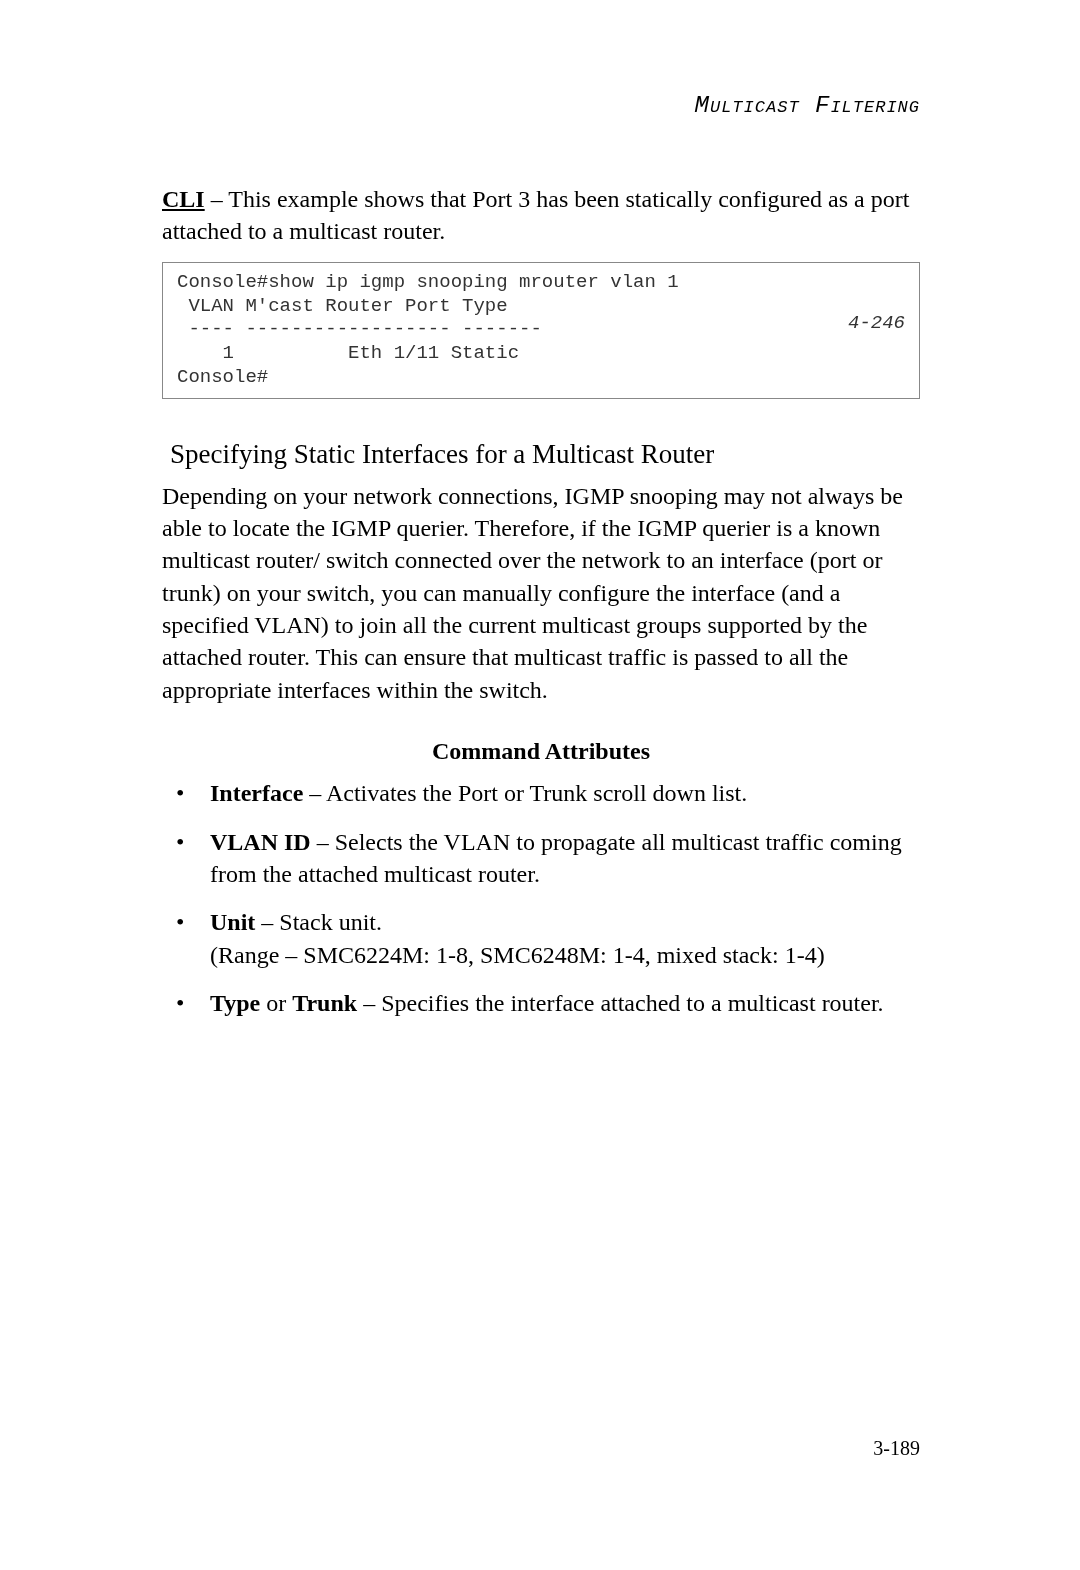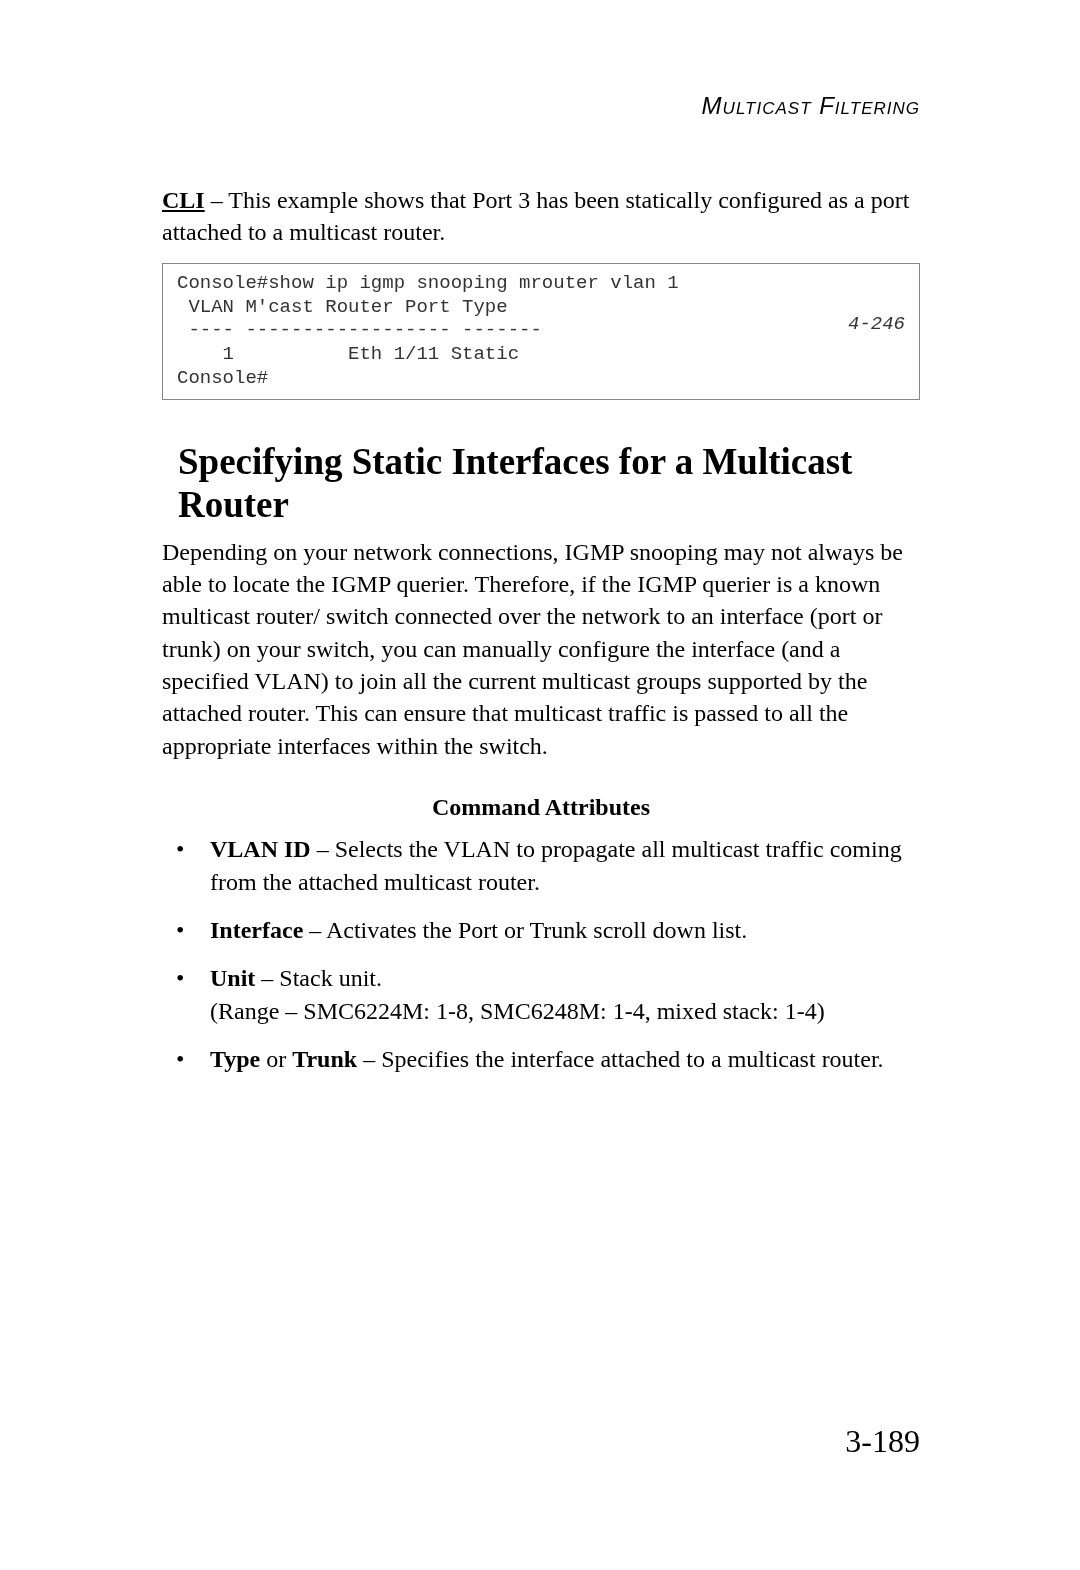--- a/index.html
+++ b/index.html
@@ -19,21 +19,21 @@
       height: 100%;
       position: relative;
     }
     .running-head {
       text-align: right;
       font-variant: small-caps;
       font-style: italic;
       font-size: 24px;
       letter-spacing: 1px;
       margin-bottom: 64px;
-      font-family: Liberation Sans, sans-serif;
+      font-family: Liberation Mono, monospace;
     }
     .body-para {
       font-size: 24px;
       line-height: 1.35;
       margin: 0 0 14px 0;
       text-align: left;
     }
     .body-para .lead {
       font-weight: bold;
       text-decoration: underline;
@@ -50,23 +50,23 @@
       color: #333;
     }
     .code-box .page-ref {
       position: absolute;
       right: 14px;
       top: 8px;
       font-style: italic;
       margin-top: 41px;
     }
     .h2 {
-      font-weight: bold;
-      font-size: 37px;
-      margin: 0 0 10px 16px;
+      font-weight: normal;
+      font-size: 27px;
+      margin: 0 0 10px 8px;
     }
     .h3 {
       font-weight: bold;
       font-size: 24px;
       margin: 32px 0 12px 0;
       text-align: center;
     }
     ul.attrs {
       list-style: none;
       padding: 0;
@@ -86,21 +86,21 @@
       top: 0;
       font-size: 24px;
     }
     ul.attrs .term {
       font-weight: bold;
     }
     .page-num {
       position: absolute;
       right: 160px;
       bottom: 110px;
-      font-size: 32px;
+      font-size: 20px;
     }
   </style>
 </head>
 <body>
 
 <div class="page">
 
   <div class="running-head">Multicast Filtering</div>
 
   <p class="body-para">
@@ -114,24 +114,24 @@
 Console#</span></div>
 
   <div class="h2">Specifying Static Interfaces for a Multicast Router</div>
 
   <p class="body-para">Depending on your network connections, IGMP snooping may not always be able to locate the IGMP querier. Therefore, if the IGMP querier is a known multicast router/ switch connected over the network to an interface (port or trunk) on your switch, you can manually configure the interface (and a specified VLAN) to join all the current multicast groups supported by the attached router. This can ensure that multicast traffic is passed to all the appropriate interfaces within the switch.</p>
 
   <div class="h3">Command Attributes</div>
 
   <ul class="attrs">
     <li>
-      <span class="term">VLAN ID</span><span> – Selects the VLAN to propagate all multicast traffic coming from the attached multicast router.</span>
+      <span class="term">Interface</span><span> – Activates the Port or Trunk scroll down list.</span>
     </li>
     <li>
-      <span class="term">Interface</span><span> – Activates the Port or Trunk scroll down list.</span>
+      <span class="term">VLAN ID</span><span> – Selects the VLAN to propagate all multicast traffic coming from the attached multicast router.</span>
     </li>
     <li>
       <span class="term">Unit</span><span> – Stack unit.</span><br>
       <span>(Range – SMC6224M: 1-8, SMC6248M: 1-4, mixed stack: 1-4)</span>
     </li>
     <li>
       <span class="term">Type</span><span> or </span><span class="term">Trunk</span><span> – Specifies the interface attached to a multicast router.</span>
     </li>
   </ul>
 

